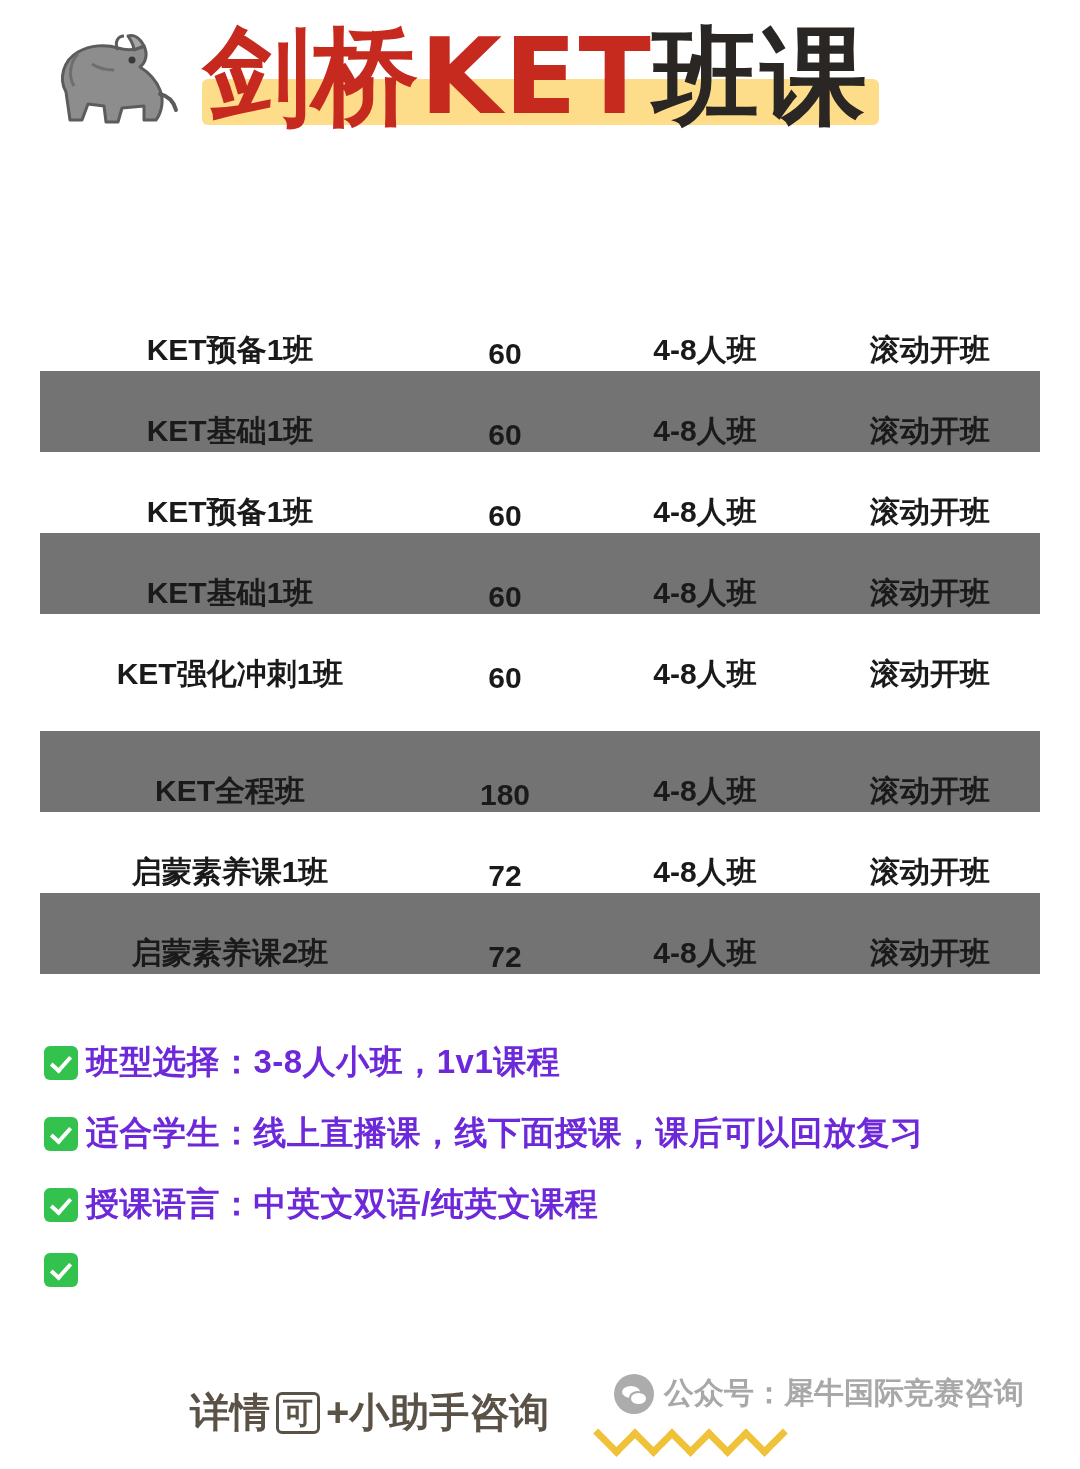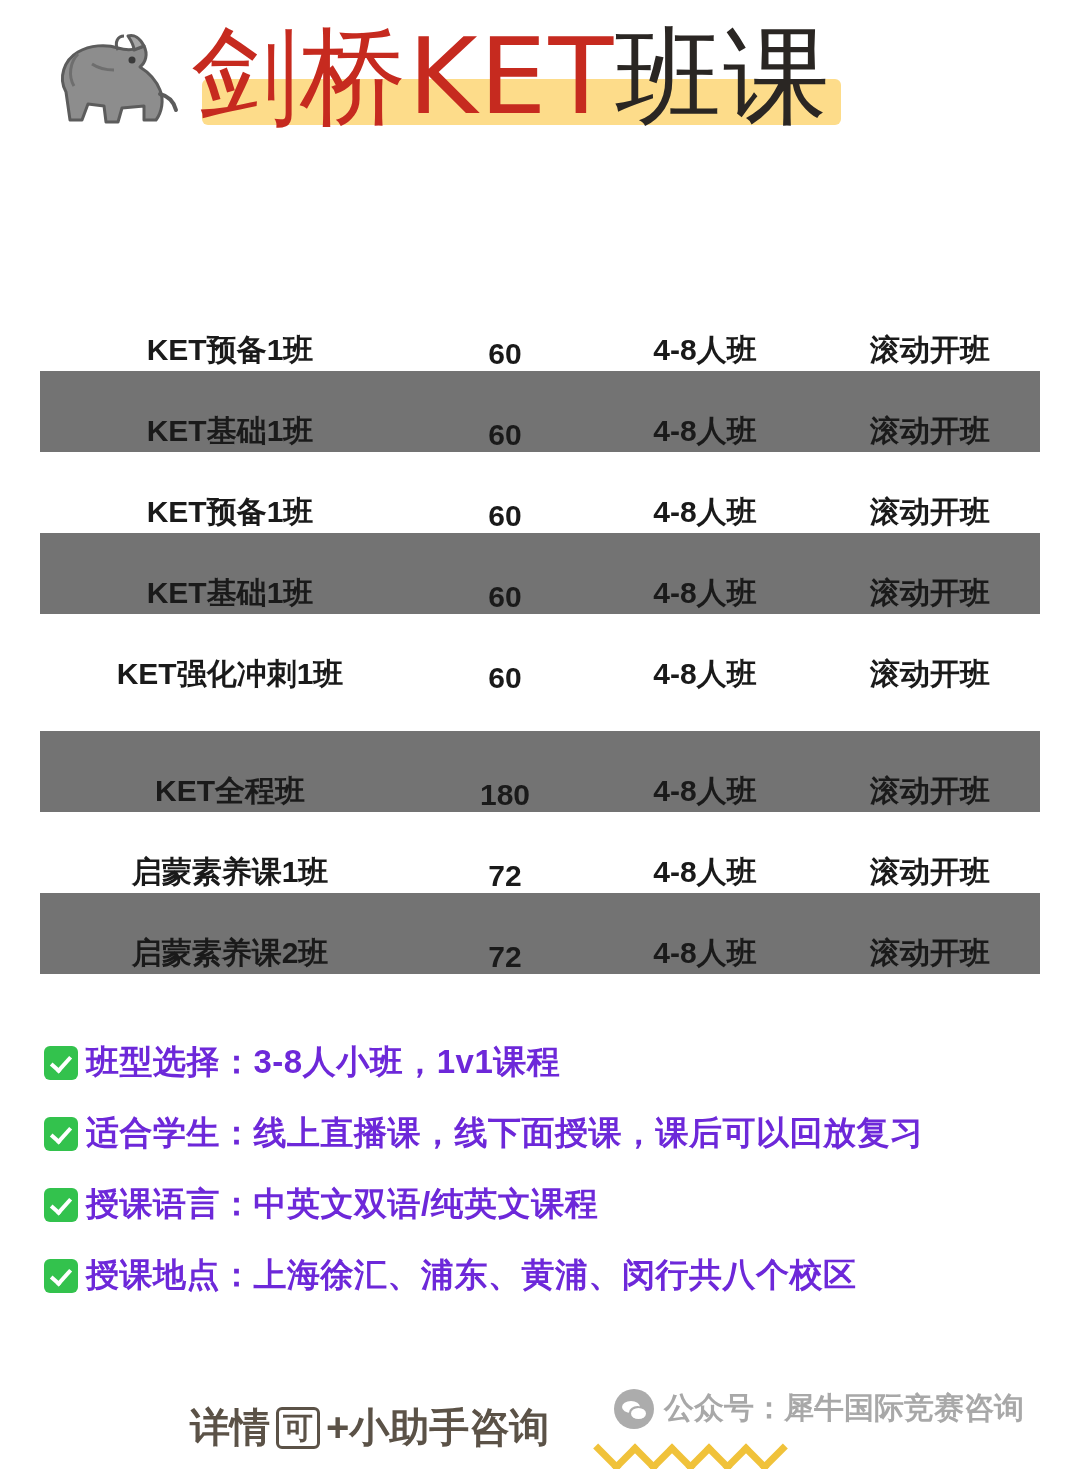--- a/index.html
+++ b/index.html
@@ -43,24 +43,25 @@
     height: 46px;
     background: #fddc8a;
     border-radius: 6px;
     z-index: 0;
   }
   .title-text {
     position: relative;
     z-index: 1;
     font-size: 106px;
     line-height: 1.18;
-    font-weight: normal;
+    font-weight: bold;
     letter-spacing: 2px;
     white-space: nowrap;
     font-family: "DejaVu Sans", "Liberation Sans", sans-serif;
+    margin-left: 12px;
   }
   .title-text .red { color: #c62a1f; }
   .title-text .dark { color: #2a2623; }
 
   
   .table {
     margin: 88px 40px 0 40px;
     width: 1000px;
   }
   .row {
@@ -131,21 +132,21 @@
     font-weight: bold;
     color: #6d28d9;
     letter-spacing: 0.5px;
   }
 
   
   .footer {
     position: absolute;
     left: 0;
     right: 0;
-    bottom: 0;
+    bottom: 15px;
     height: 120px;
   }
   .footer-left {
     position: absolute;
     left: 190px;
     bottom: 14px;
     font-size: 40px;
     font-weight: bold;
     color: #5b5247;
     display: flex;
@@ -316,21 +317,20 @@
     <span class="bullet-text">适合学生：线上直播课，线下面授课，课后可以回放复习</span>
   </div>
 
   <div class="bullet">
     <span class="check-icon"></span>
     <span class="bullet-text">授课语言：中英文双语/纯英文课程</span>
   </div>
 
   <div class="bullet">
     <span class="check-icon"></span>
-    <span class="bullet-text">授课地点：上海徐汇、浦东、黄浦、闵行共八个校区</span>
   </div>
 
 </div>
 
 <div class="footer">
 
   <div class="chevrons">
     <span class="chev"></span>
     <span class="chev"></span>
     <span class="chev"></span>

